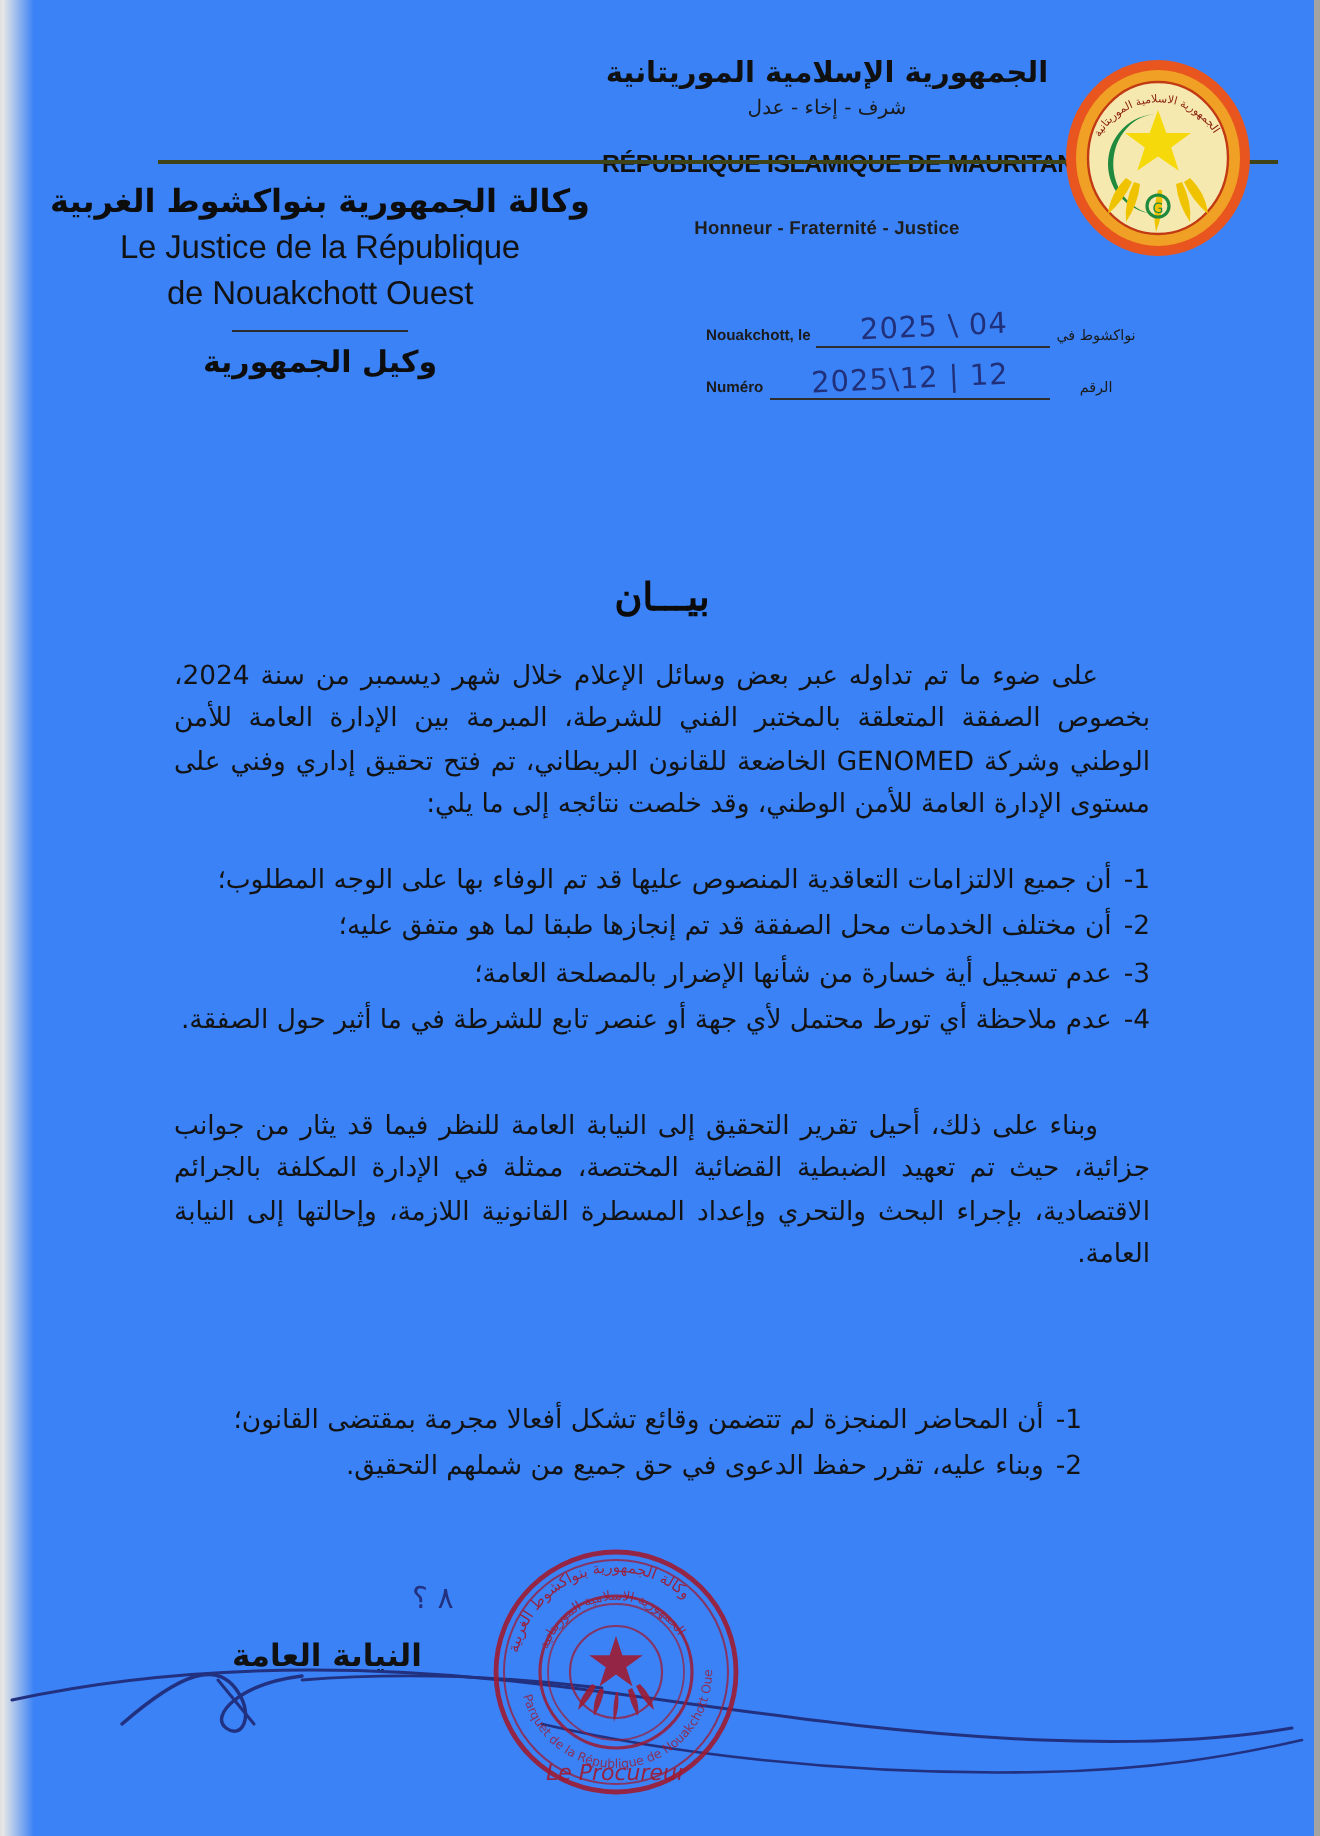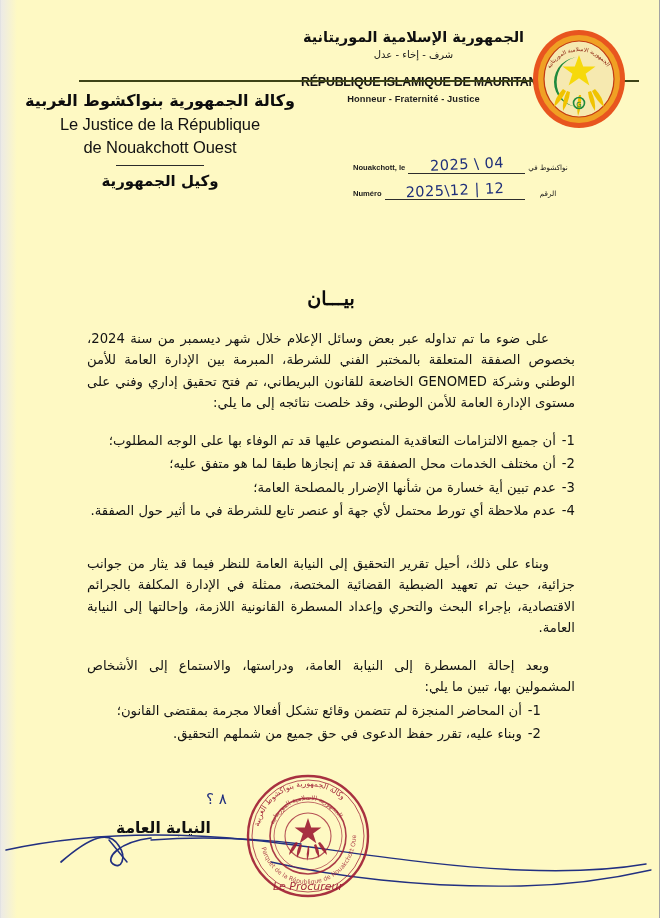--- a/index.html
+++ b/index.html
@@ -10,25 +10,25 @@
   }
   body {
     font-family: "Liberation Sans", "DejaVu Sans", sans-serif;
   }
 
   .page {
     position: relative;
     width: 660px;
     height: 918px;
     margin: 0 auto;
-    background: #fef9c3;
+    background: #3b82f6;
     overflow: hidden;
     box-sizing: border-box;
     border-left: 1px solid #e2e2e2;
-    border-right: 1px solid #a3a3a3;
+    border-right: 3px solid #a3a3a3;
   }
   
   .page::before {
     content: "";
     position: absolute;
     top: 0; left: 0; width: 16px; height: 100%;
     background: linear-gradient(to right, #eceae6 0%, rgba(255,255,255,0) 100%);
     pointer-events: none;
   }
   .page::after {
@@ -77,21 +77,21 @@
     font-weight: bold;
     color: #111;
     letter-spacing: -0.2px;
     margin-top: 15px;
     white-space: nowrap;
   }
   .nat-fr-sub {
     font-size: 9.3px;
     font-weight: bold;
     color: #1e1e1e;
-    margin-top: 5px;
+    margin-top: 20px;
     letter-spacing: 0.1px;
   }
 
   
   .rule-top {
     position: absolute;
     top: 80px;
     left: 78px;
     width: 560px;
     height: 2px;
@@ -376,36 +376,33 @@
       <li>
         <span class="marker">1-</span>
         <span class="txt">أن جميع الالتزامات التعاقدية المنصوص عليها قد تم الوفاء بها على الوجه المطلوب؛</span>
       </li>
       <li>
         <span class="marker">2-</span>
         <span class="txt">أن مختلف الخدمات محل الصفقة قد تم إنجازها طبقا لما هو متفق عليه؛</span>
       </li>
       <li>
         <span class="marker">3-</span>
-        <span class="txt">عدم تبين أية خسارة من شأنها الإضرار بالمصلحة العامة؛</span>
+        <span class="txt">عدم تسجيل أية خسارة من شأنها الإضرار بالمصلحة العامة؛</span>
       </li>
       <li>
         <span class="marker">4-</span>
         <span class="txt">عدم ملاحظة أي تورط محتمل لأي جهة أو عنصر تابع للشرطة في ما أثير حول الصفقة.</span>
       </li>
     </ul>
   </div>
 
   <div class="body-ar para-block-3">
     <p>وبناء على ذلك، أحيل تقرير التحقيق إلى النيابة العامة للنظر فيما قد يثار من جوانب جزائية، حيث تم تعهيد الضبطية القضائية المختصة، ممثلة في الإدارة المكلفة بالجرائم الاقتصادية، بإجراء البحث والتحري وإعداد المسطرة القانونية اللازمة، وإحالتها إلى النيابة العامة.</p>
   </div>
 
-  <div class="body-ar para-block-4">
-    <p>وبعد إحالة المسطرة إلى النيابة العامة، ودراستها، والاستماع إلى الأشخاص المشمولين بها، تبين ما يلي:</p>
-  </div>
 
   <div class="body-ar para-block-5">
     <ul class="num-list indented">
       <li>
         <span class="marker">1-</span>
         <span class="txt">أن المحاضر المنجزة لم تتضمن وقائع تشكل أفعالا مجرمة بمقتضى القانون؛</span>
       </li>
       <li>
         <span class="marker">2-</span>
         <span class="txt">وبناء عليه، تقرر حفظ الدعوى في حق جميع من شملهم التحقيق.</span>

